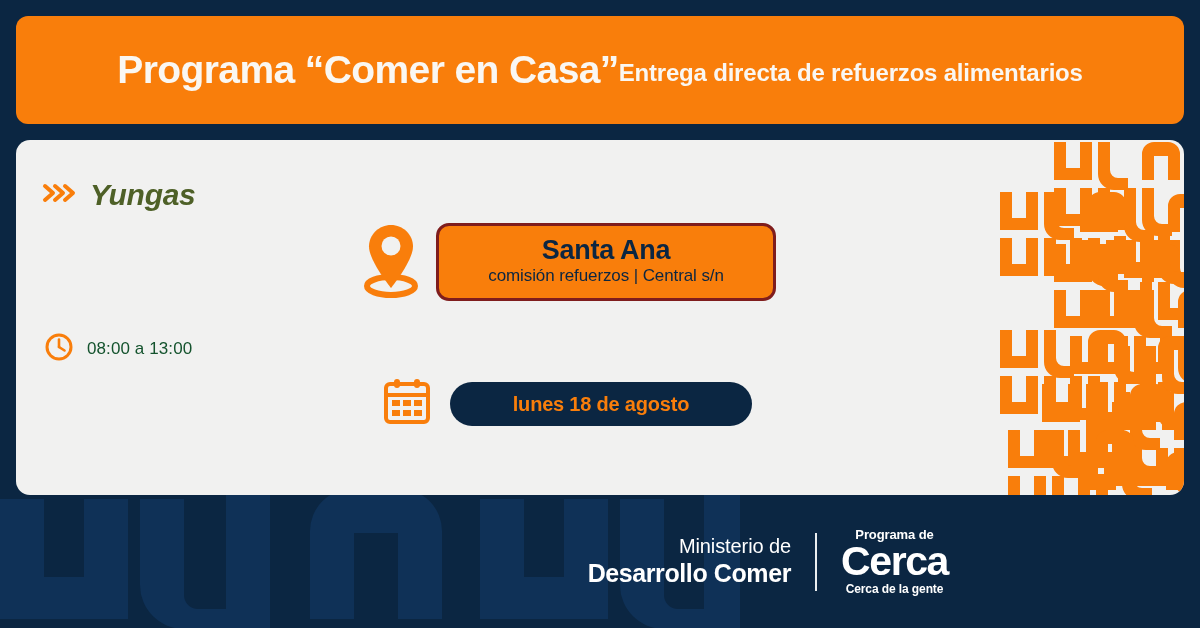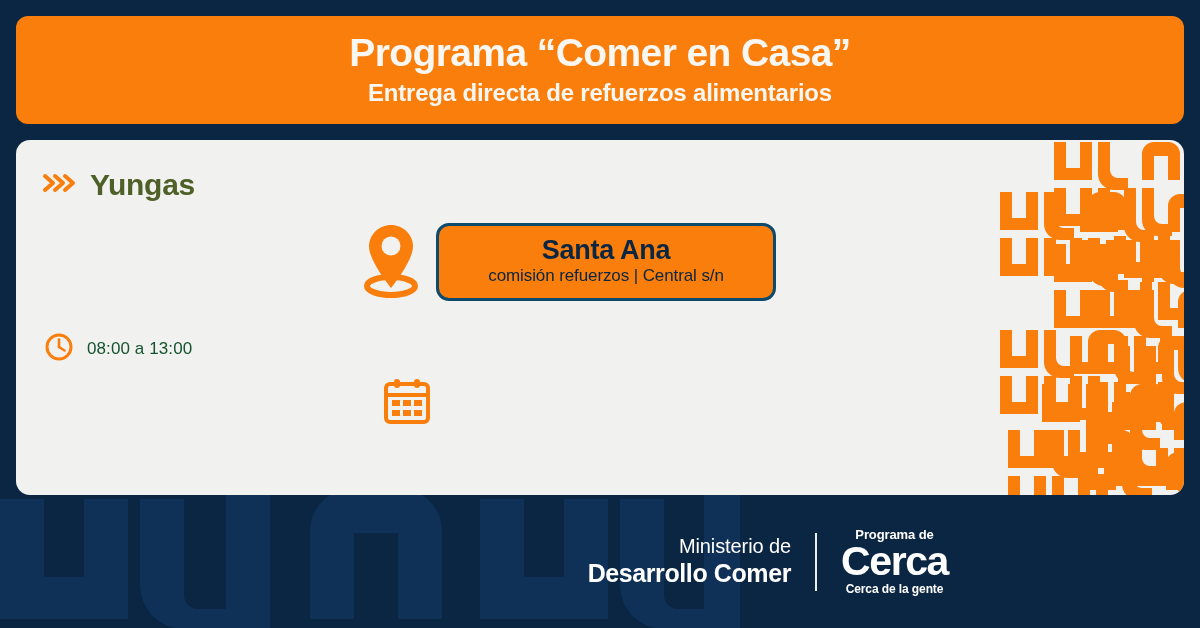--- a/index.html
+++ b/index.html
@@ -17,21 +17,21 @@
   }
 
   
   .header-banner {
     position: absolute;
     left: 16px; top: 16px;
     width: 1168px; height: 108px;
     background: #f97e0b;
     border-radius: 12px;
     display: flex;
-    flex-direction: column;
+    flex-direction: row;
     align-items: center;
     justify-content: center;
     z-index: 5;
   }
   .header-title {
     color: #faf7f2;
     font-size: 39px;
     font-weight: bold;
     letter-spacing: -0.6px;
     line-height: 1.05;
@@ -89,21 +89,21 @@
     position: absolute;
     left: 362px; top: 222px;
     display: flex;
     align-items: center;
     gap: 16px;
     z-index: 6;
   }
   .pin-icon { display: block; flex: none; }
   .location-pill {
     background: #f97e0b;
-    border: 3px solid #0c4a6e;
+    border: 3px solid #7f1d1d;
     border-radius: 13px;
     min-width: 340px;
     padding: 9px 18px 11px;
     text-align: center;
   }
   .location-title {
     color: #0b2642;
     font-size: 27px;
     font-weight: bold;
     line-height: 1.12;
@@ -283,21 +283,21 @@
           <use href="#cluster" x="60" y="244"></use>
           <use href="#cluster" x="104" y="262"></use>
           <use href="#cluster" x="26" y="290"></use>
           <use href="#cluster" x="96" y="312"></use>
           <use href="#cluster" x="132" y="96"></use>
           <use href="#cluster" x="136" y="206"></use>
         </g>
       </svg>
     </div>
 
-    <div class="region-row" style="position:absolute;left:26px;top:28px;">
+    <div class="region-row" style="position:absolute;left:26px;top:38px;font-style:italic;">
       <span class="chev-icon">
         <svg width="34" height="22" viewBox="0 0 34 22" xmlns="http://www.w3.org/2000/svg">
           <g fill="none" stroke="#f97e0b" stroke-width="4" stroke-linecap="round" stroke-linejoin="round">
             <polyline points="3,4 11,11 3,18"></polyline>
             <polyline points="13,4 21,11 13,18"></polyline>
             <polyline points="23,4 31,11 23,18"></polyline>
           </g>
         </svg>
       </span>
       <span class="region-name">Yungas</span>
@@ -336,20 +336,23 @@
           <rect x="12" y="1" width="6" height="9" rx="3" fill="#f97e0b"></rect>
           <rect x="32" y="1" width="6" height="9" rx="3" fill="#f97e0b"></rect>
           <rect x="10" y="22" width="8" height="6" fill="#f97e0b"></rect>
           <rect x="21" y="22" width="8" height="6" fill="#f97e0b"></rect>
           <rect x="32" y="22" width="8" height="6" fill="#f97e0b"></rect>
           <rect x="10" y="32" width="8" height="6" fill="#f97e0b"></rect>
           <rect x="21" y="32" width="8" height="6" fill="#f97e0b"></rect>
           <rect x="32" y="32" width="8" height="6" fill="#f97e0b"></rect>
         </svg>
       </span>
+      <div class="date-pill">
+        <span class="date-text">lunes 18 de agosto</span>
+      </div>
     </div>
 
   </div>
 
   <div class="footer">
 
     <div class="footer-watermark">
       <svg width="760" height="145" viewBox="0 0 760 145" xmlns="http://www.w3.org/2000/svg">
         <g fill="#0f3157">
           <path d="M20,10 h44 v78 h40 v-78 h44 v120 h-128 z"></path>

